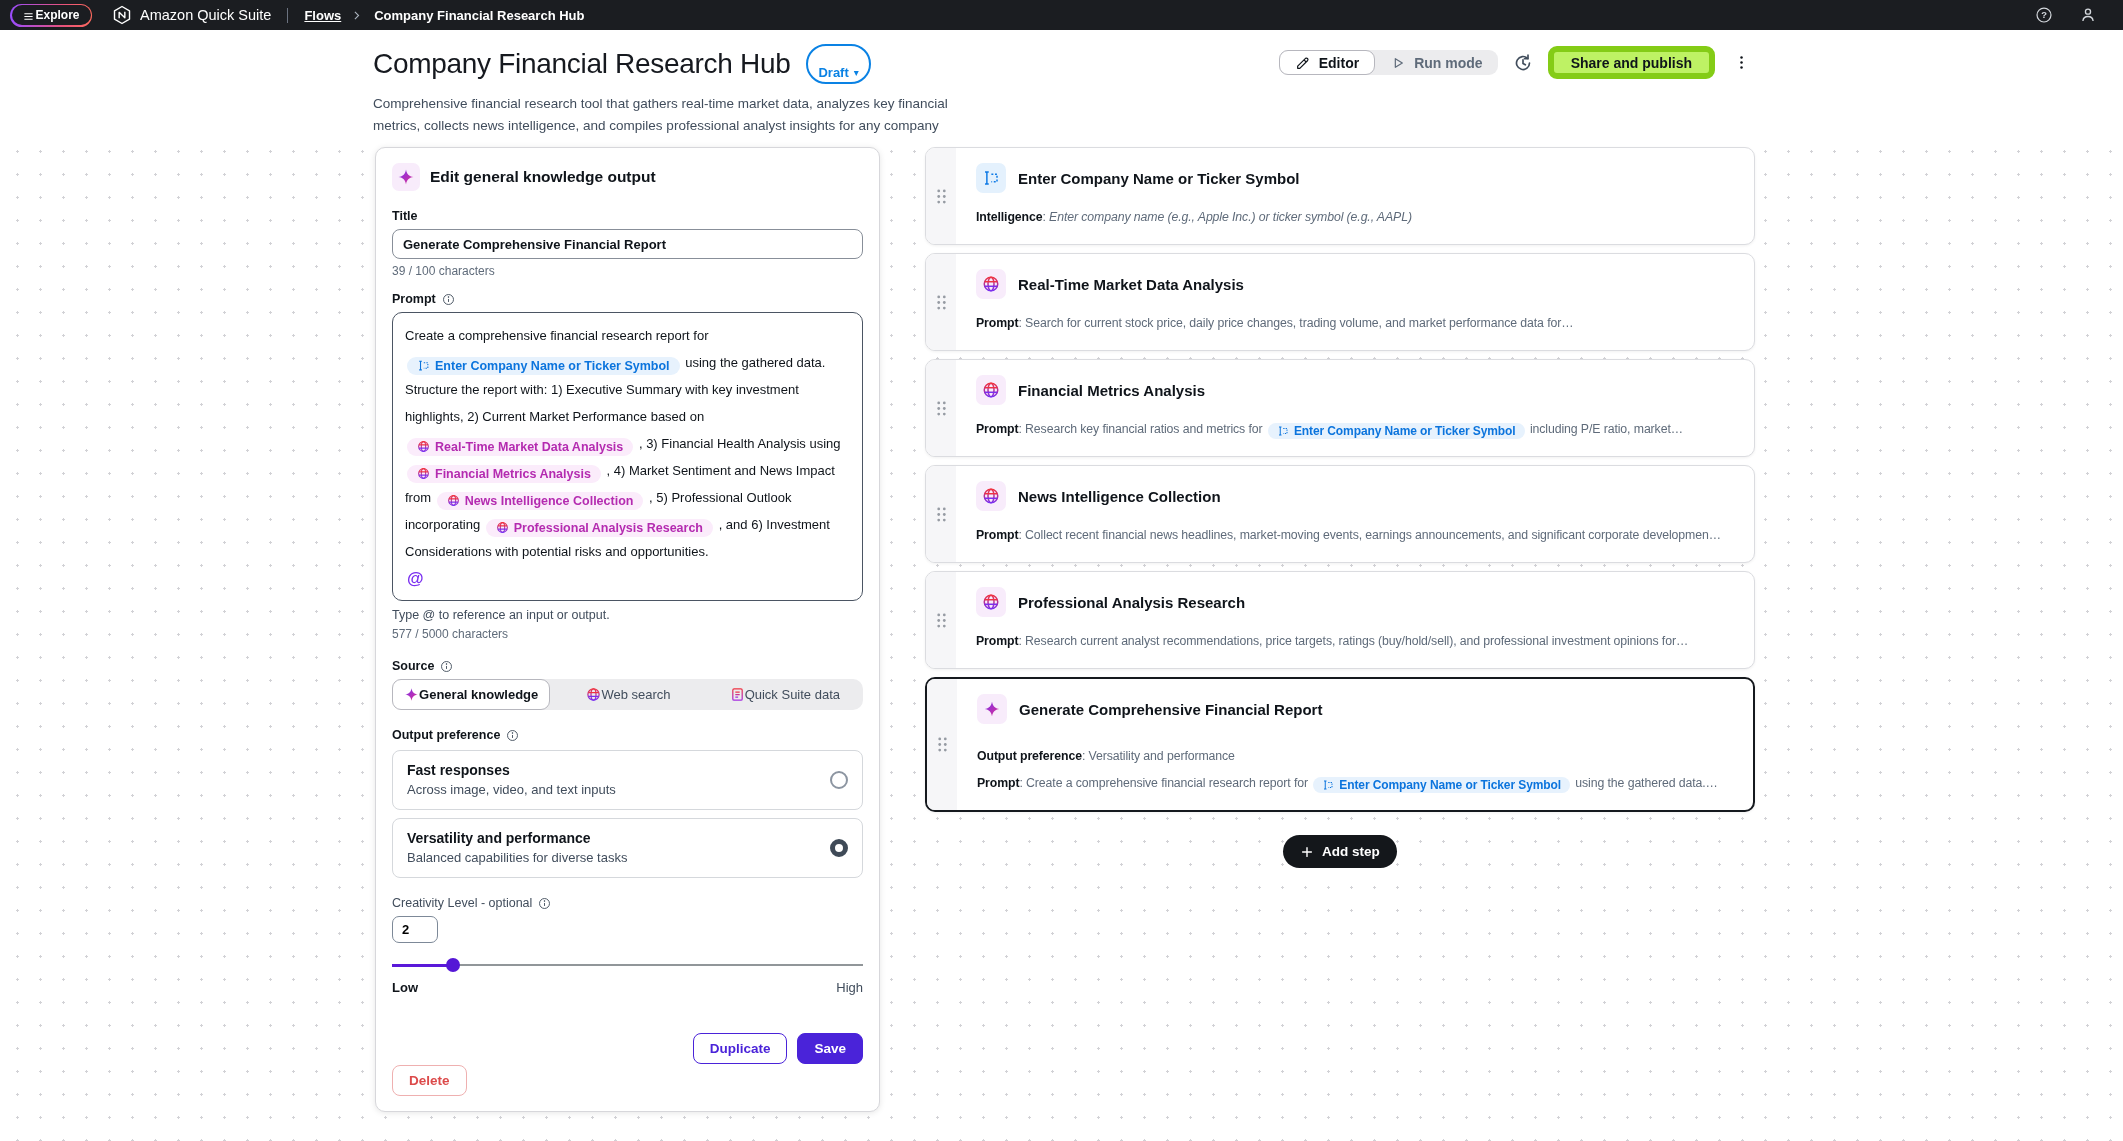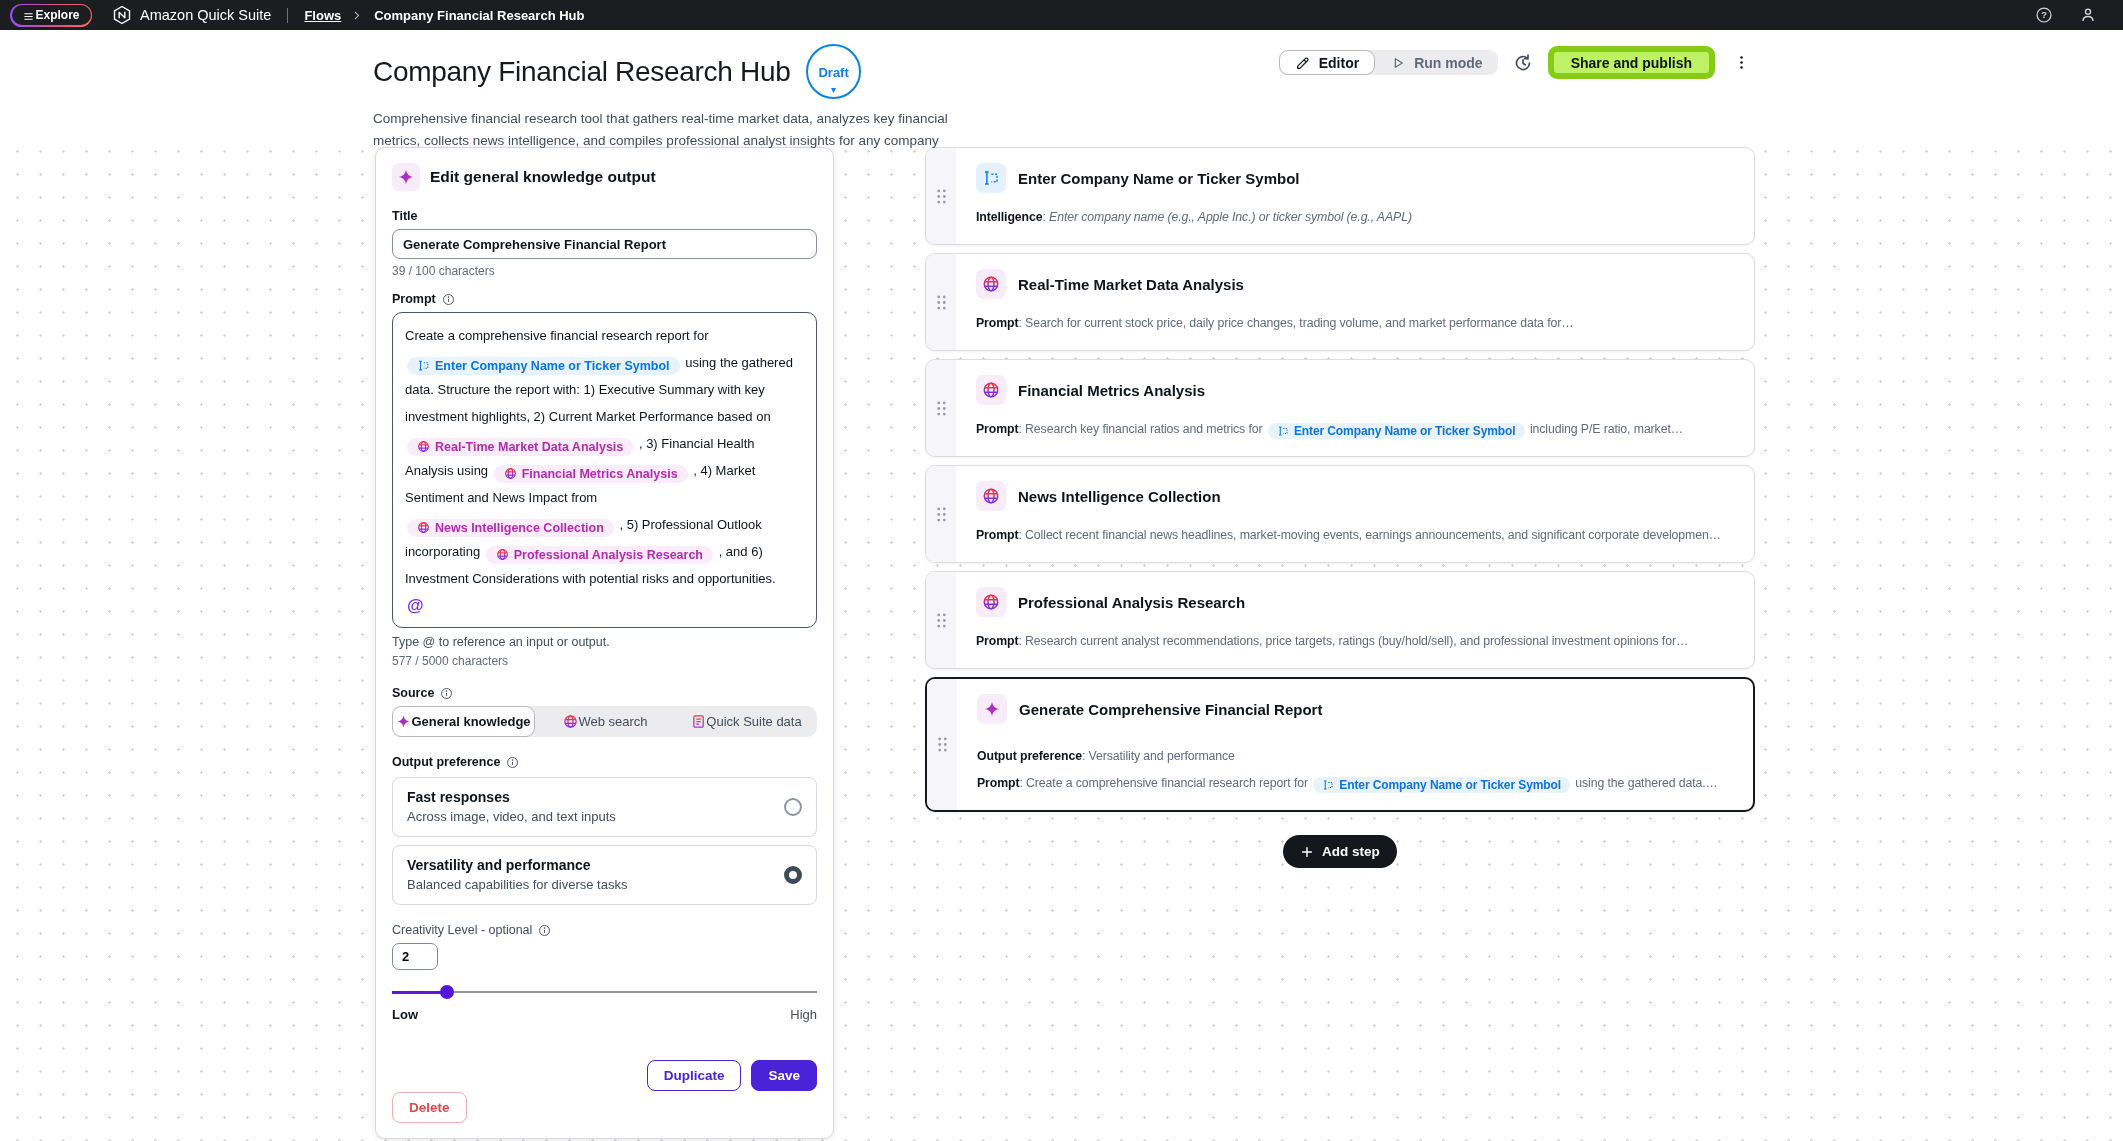--- a/index.html
+++ b/index.html
@@ -17,38 +17,38 @@
   .flows { font-size:13px; font-weight:700; text-decoration:underline; cursor:pointer; }
   .crumb-current { font-size:13px; font-weight:700; margin-left:2px; }
   .tb-spacer { flex:1; }
   .tb-iconbtn { display:flex; align-items:center; padding:2px; }
   .tb-iconbtn + .tb-iconbtn { margin-left:12px; }
 
   
   .headerband { position:absolute; top:30px; left:0; right:0; height:100px; background:#fff; display:flex; justify-content:space-between; align-items:flex-start; padding:14px 368px 0 373px; z-index:4; }
   .title-row { display:flex; align-items:center; gap:16px; }
   h1 { font-size:28px; font-weight:400; letter-spacing:-0.3px; color:#16191f; }
-  .draft { border:2px solid #0a82e4; color:#0a82e4; border-radius:999px; padding:19px 10px 2px; font-size:13px; font-weight:700; display:flex; align-items:center; gap:5px; background:#fff;flex-direction:column; }
+  .draft { border:2px solid #0a82e4; color:#0a82e4; border-radius:999px; padding:19px 10px 2px; font-size:13px; font-weight:700; display:flex; align-items:center; gap:5px; background:#fff; }
   .draft .caret { font-size:10px; line-height:1; }
   .subtitle { margin-top:9px; font-size:13.5px; line-height:1.6; color:#414d5c; max-width:625px; }
   .hb-actions { display:flex; align-items:center; gap:13px; margin-top:2px; }
   .mode-toggle { display:flex; background:#ececee; border-radius:9px; height:25px; }
   .mode { display:flex; align-items:center; gap:8px; padding:0 15px; font-size:14px; color:#5f6b7a; font-weight:600; border-radius:9px; }
   .mode.active { background:#fff; border:1px solid #b7b7be; color:#0f141a; font-weight:700; }
   .iconbtn { display:flex; align-items:center; padding:4px 2px; }
   .share { height:33px; border:6px solid #84cc16; border-radius:9px; padding:0 17px; font-size:14px; font-weight:700; background:#bef264; }
   .kebab { padding:4px 6px; display:flex; }
 
   
   .canvas { position:absolute; top:130px; left:0; right:0; bottom:0;
     background-image:radial-gradient(circle,#d2d2d6 1.1px,transparent 1.3px);
     background-size:23px 23px; background-position:6px 10px; }
 
   
-  .panel { position:absolute; left:375px; top:17px; width:459px; min-height:893px; background:#fff; border:1px solid #d7d7db; border-radius:10px; box-shadow:0 1px 6px rgba(0,0,0,.10); padding:15px 16px; }
+  .panel { position:absolute; left:375px; top:17px; width:505px; min-height:893px; background:#fff; border:1px solid #d7d7db; border-radius:10px; box-shadow:0 1px 6px rgba(0,0,0,.10); padding:15px 16px; }
   .panel-head { display:flex; align-items:center; gap:10px; }
   .panel-head h2 { font-size:15.5px; font-weight:700; }
   .tile { display:inline-flex; align-items:center; justify-content:center; border-radius:7px; flex:none; }
   .tile-sm { width:28px; height:28px; }
   .tile-md { width:30px; height:30px; }
   .tile-pink { background:#f8ecfb; }
   .tile-blue { background:#e4f1fd; }
 
   .lbl { font-size:12.5px; font-weight:700; color:#0f141a; }
   .lbl.gray { font-weight:400; color:#414d5c; }

